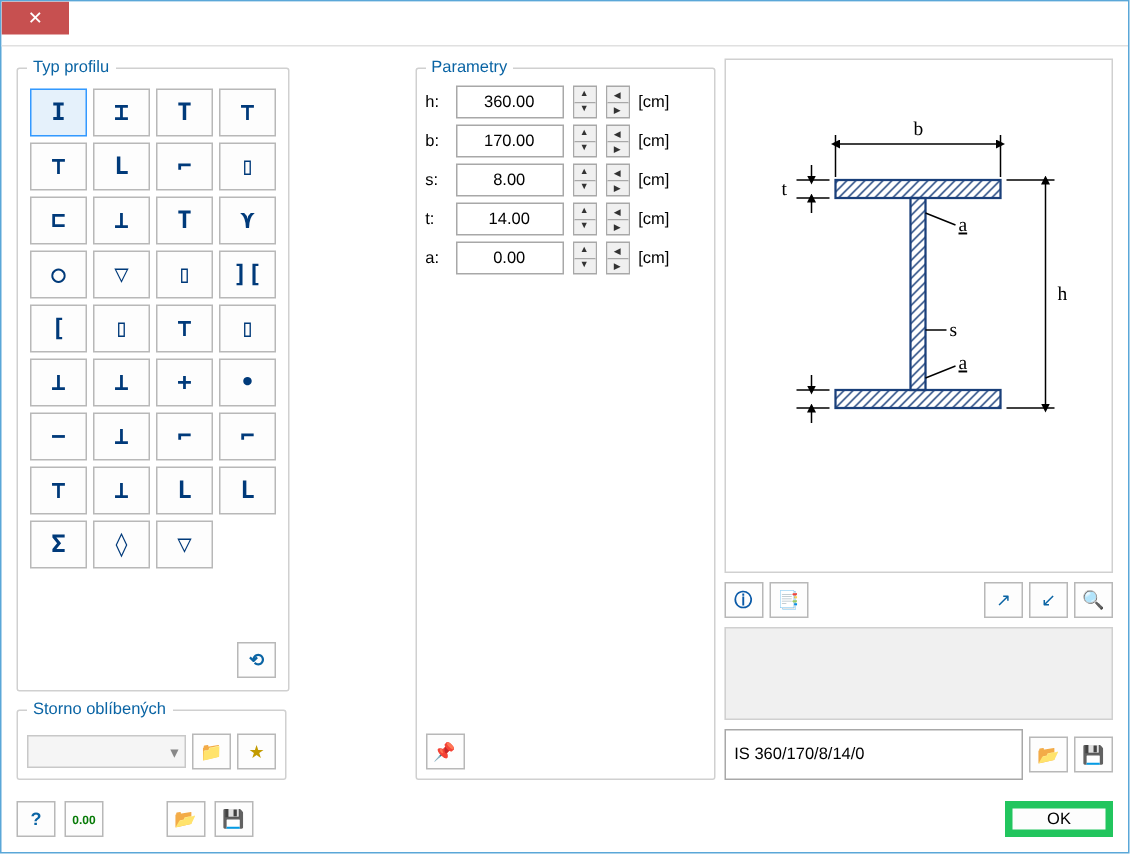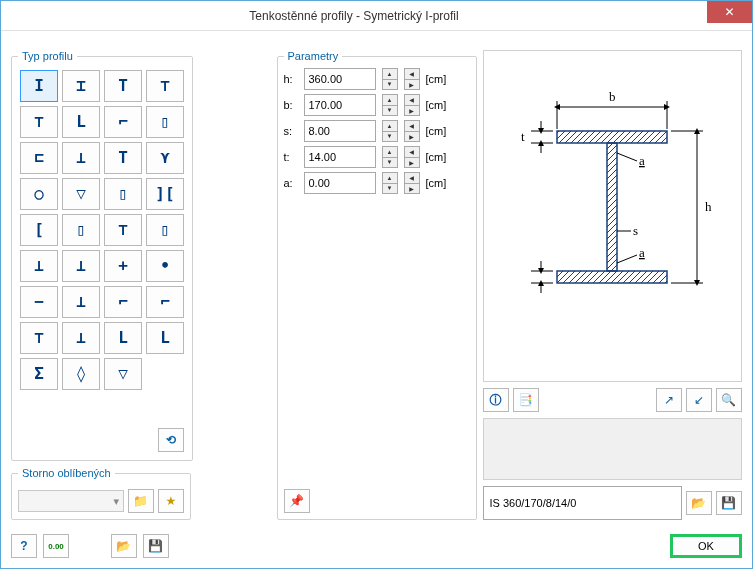--- a/index.html
+++ b/index.html
@@ -36,21 +36,21 @@
     justify-content: center;
     font-size: 12px;
     margin-top: -8px;
   }
   .content {
     padding: 8px 10px 10px 10px;
     height: calc(100% - 30px);
     display: flex;
     flex-direction: column;
   }
-  .main-row { display: flex; gap: 6px; flex: 1; min-height: 0; margin-top: 11px; }
+  .main-row { display: flex; gap: 6px; flex: 1; min-height: 0; }
   fieldset {
     border: 1px solid #d0d0d0;
     border-radius: 2px;
     padding: 6px;
     margin: 0;
   }
   fieldset > legend {
     color: #0a64a4;
     font-size: 11px;
     padding: 0 4px;
@@ -99,21 +99,21 @@
     display: flex; align-items: center; justify-content: flex-end;
     padding-right: 4px;
     color: #888;
   }
   .fs-params { width: 200px; }
   .param-row { display: flex; align-items: center; gap: 6px; margin-bottom: 4px; }
   .param-row .plabel { width: 14px; text-align: left; color: #000; }
   .param-input {
     width: 72px; height: 22px;
     border: 1px solid #a8a8a8;
-    text-align: left;
+    text-align: center;
     padding: 2px 4px;
     font-family: inherit;
     font-size: 11px;
     background: #fff;
   }
   .spinner {
     display: flex; flex-direction: column;
     border: 1px solid #a8a8a8;
     width: 16px; height: 22px;
   }
@@ -159,38 +159,37 @@
   .bottom-bar {
     display: flex;
     gap: 6px;
     align-items: center;
     margin-top: 10px;
     padding-top: 4px;
   }
   .bottom-bar .spacer { flex: 1; }
   .text-btn {
     min-width: 72px; height: 24px;
-    border: 3px solid #22c55e;
+    border: 5px solid #22c55e;
     background: #fdfdfd;
     display: flex; align-items: center; justify-content: center;
     font-size: 11px;
     cursor: pointer;
   }
   .params-footer { margin-top: auto; display:flex; justify-content:flex-start; padding-top:4px;}
   .typ-and-fav { display:flex; flex-direction:column; flex:1;}
   .fs-typ-inner { flex:1; display:flex; flex-direction:column; justify-content:space-between;}
   .params-col { display:flex; flex-direction:column;}
   .fs-params { flex:1; display:flex; flex-direction:column;}
   .params-body { flex:1;}
 </style>
 </head>
 <body>
 
 <div class="titlebar">
-  <div class="title">Tenkostěnné profily - Symetrický I-profil</div>
   <div class="close-btn">✕</div>
 </div>
 
 <div class="content">
   <div class="main-row">
 
     <div class="typ-and-fav">
       <fieldset class="fs-typ" style="flex:1;">
         <legend>Typ profilu</legend>
         <div class="fs-typ-inner">

